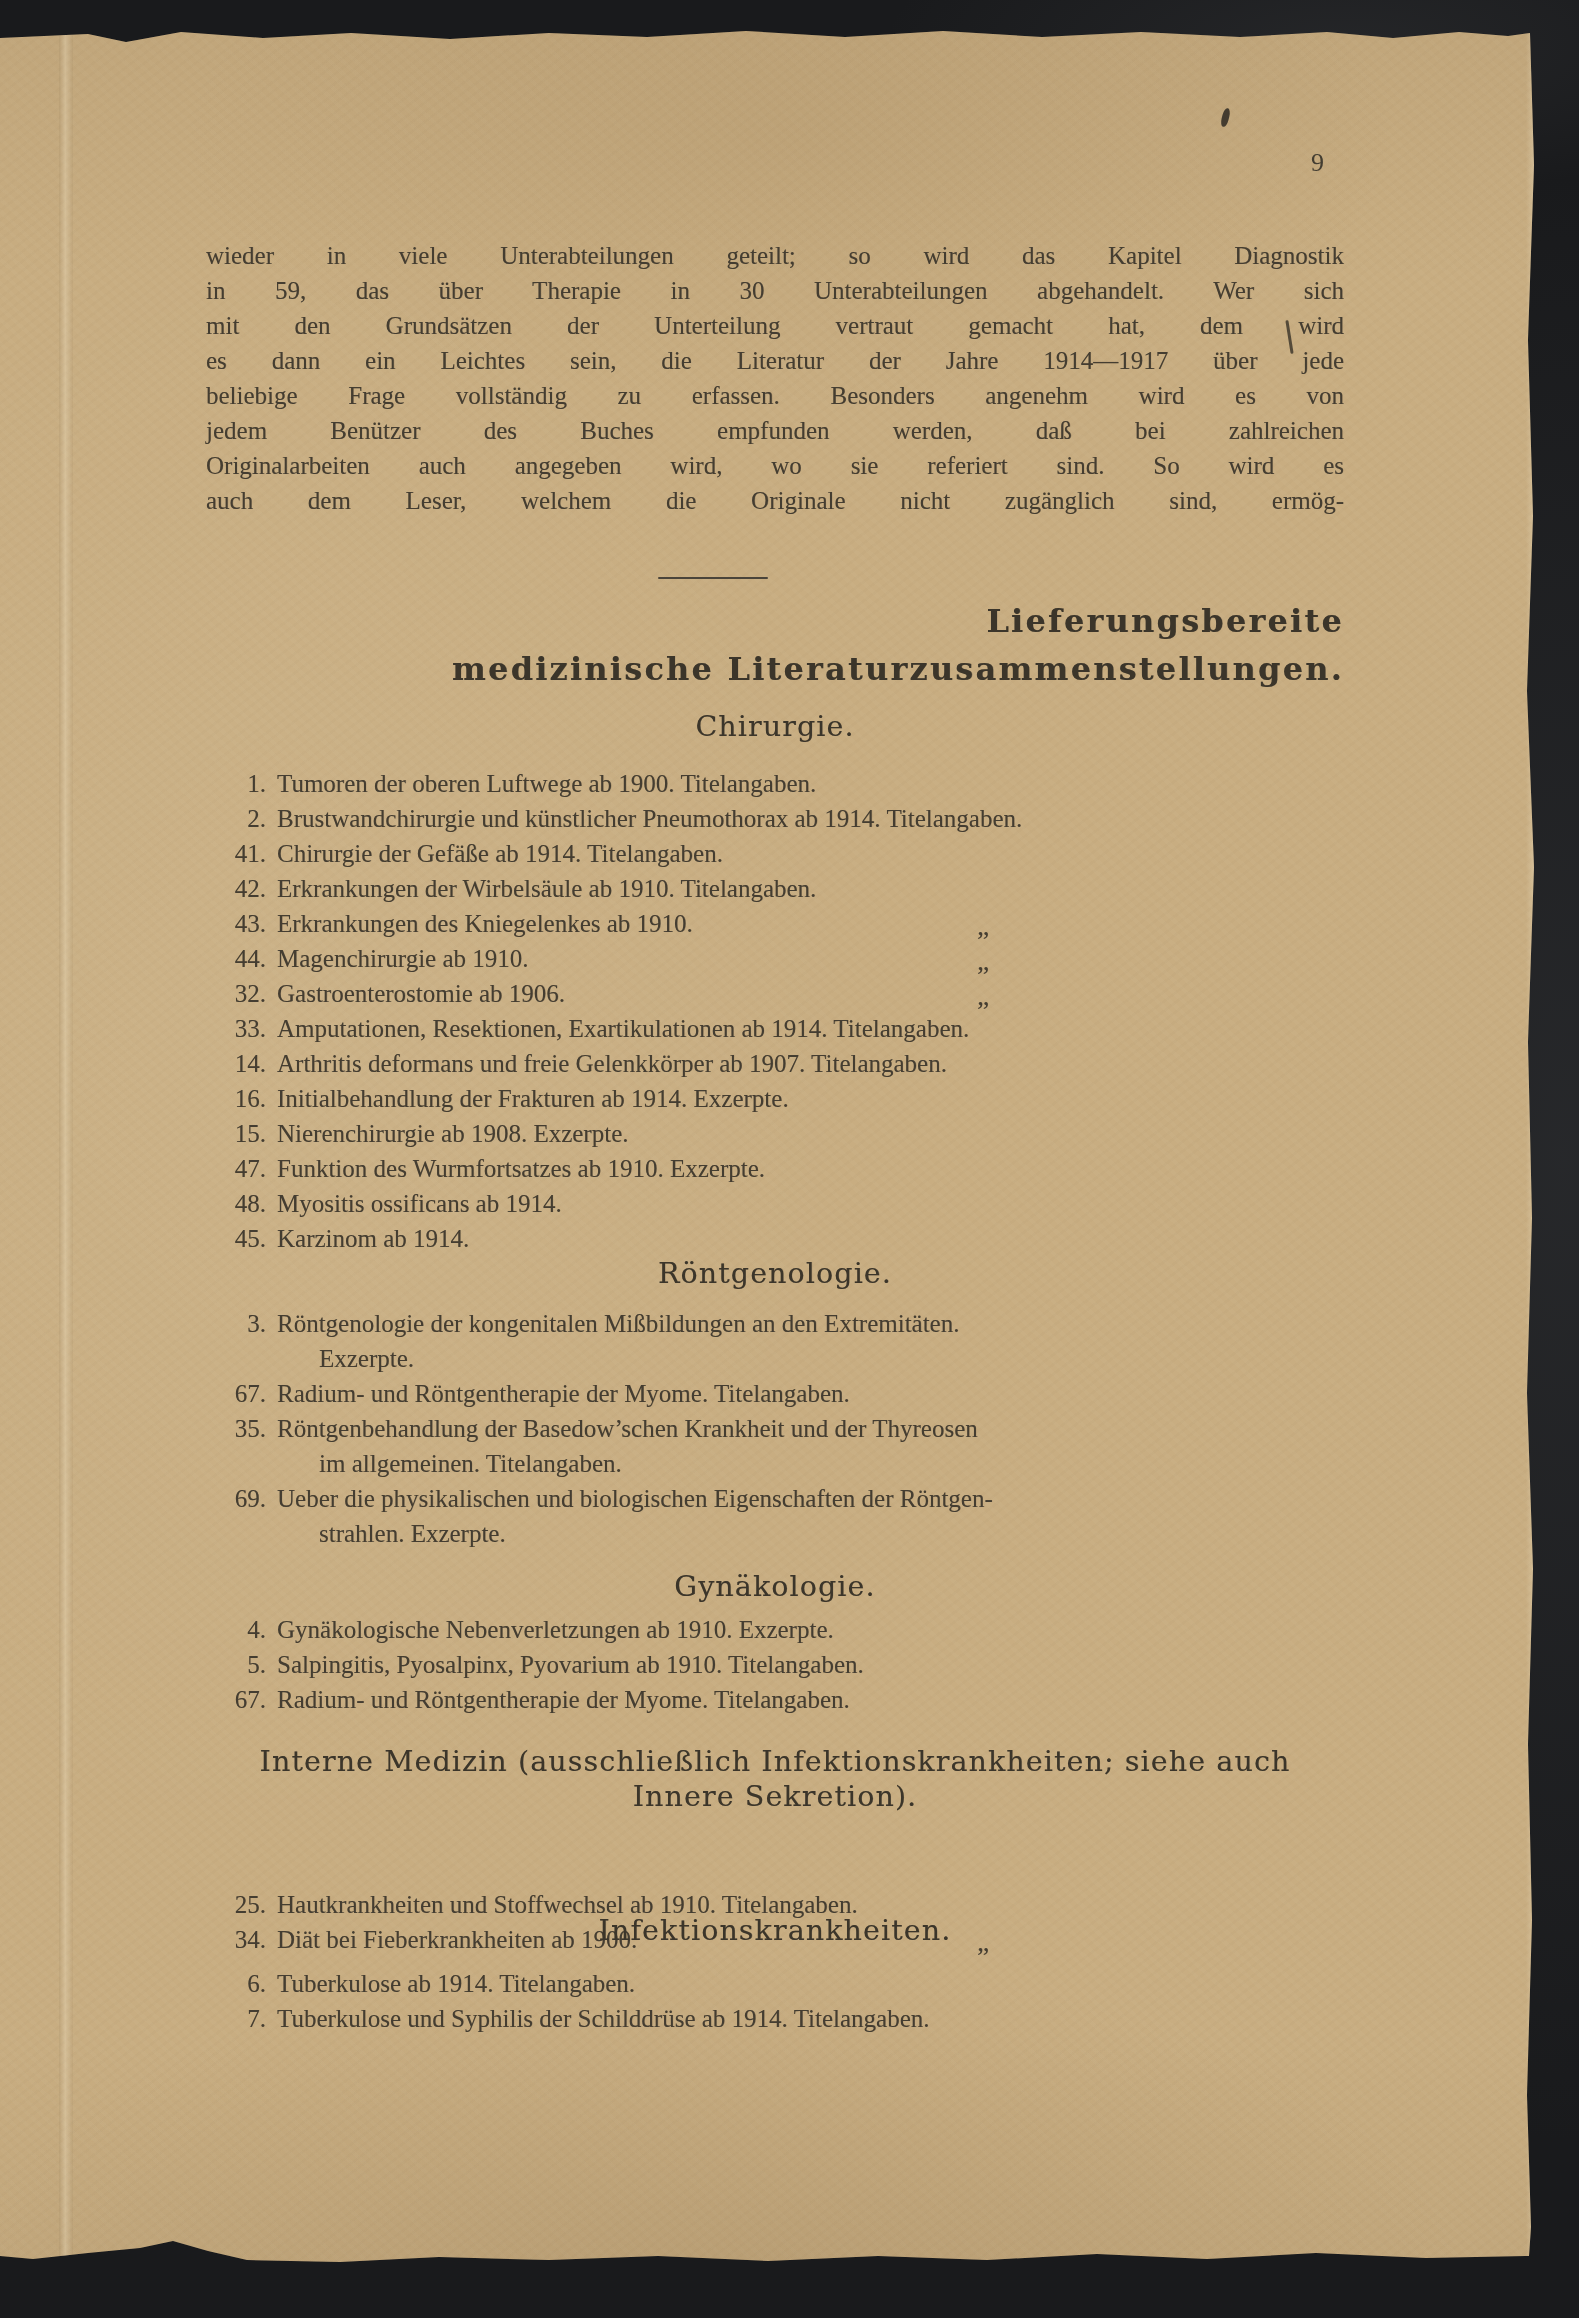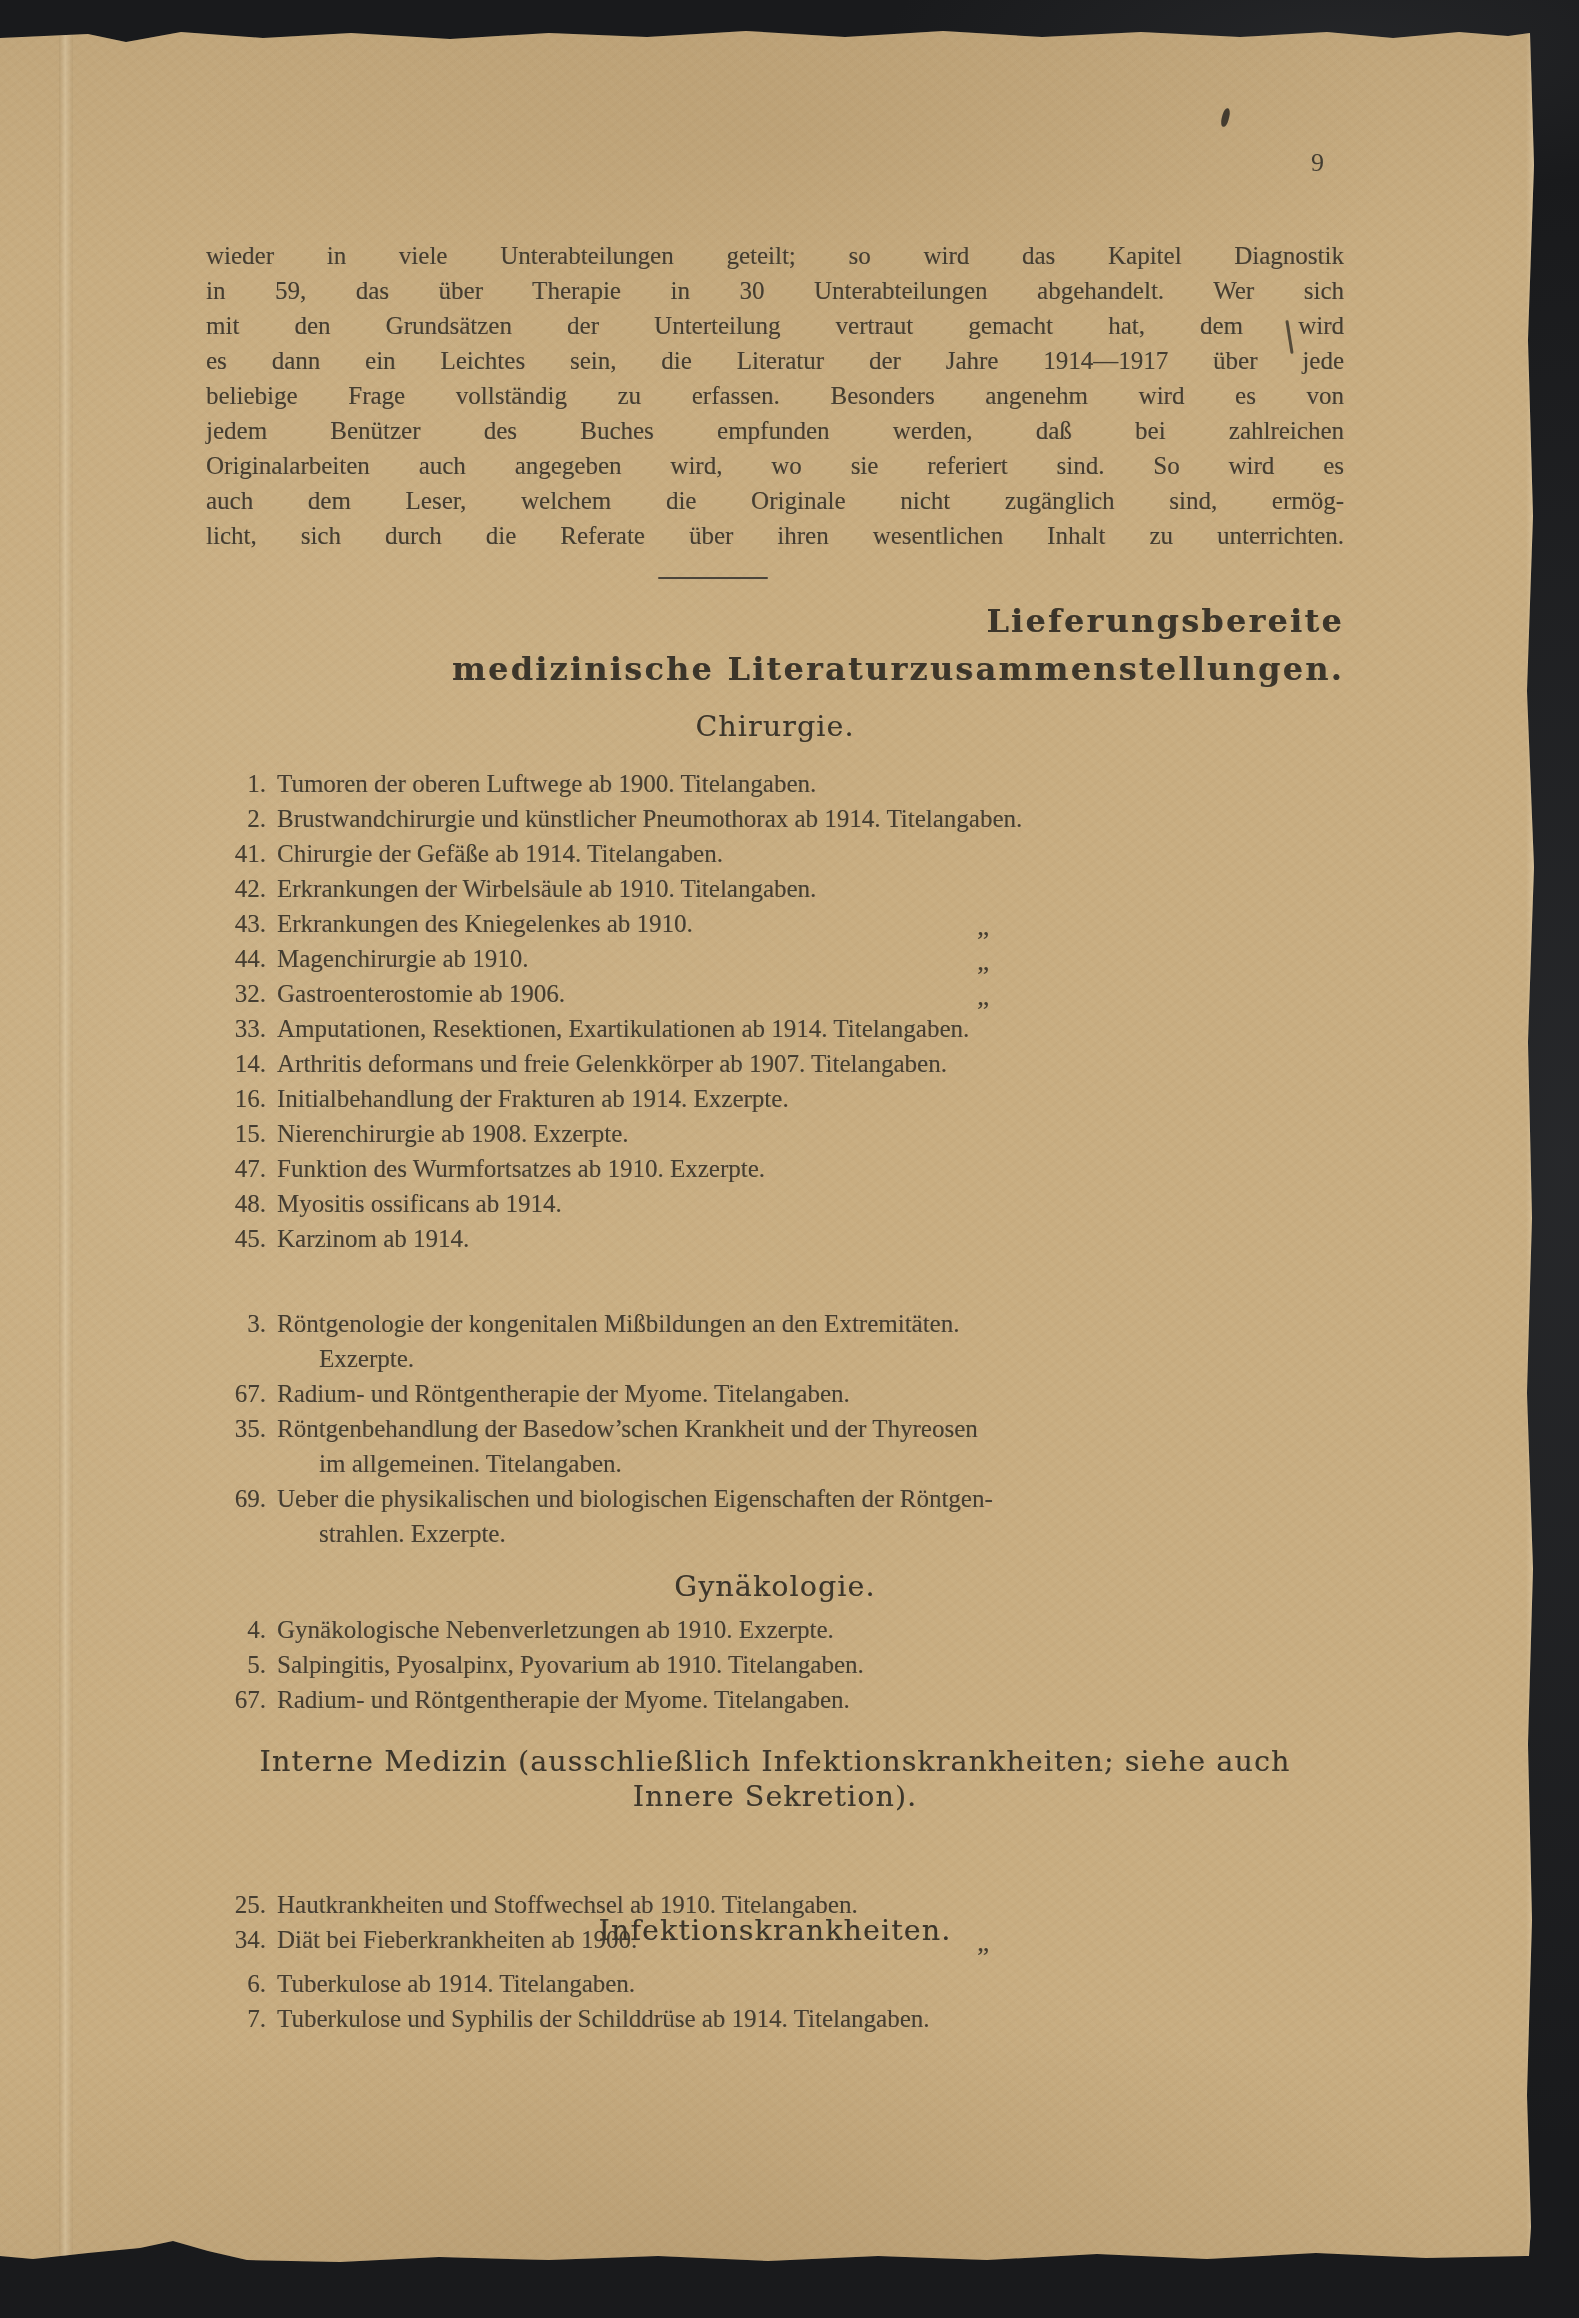--- a/index.html
+++ b/index.html
@@ -66,21 +66,20 @@
 
   <div class="para">
     <div class="para-line">wieder in viele Unterabteilungen geteilt; so wird das Kapitel Diagnostik</div>
     <div class="para-line">in 59, das über Therapie in 30 Unterabteilungen abgehandelt. Wer sich</div>
     <div class="para-line">mit den Grundsätzen der Unterteilung vertraut gemacht hat, dem wird</div>
     <div class="para-line">es dann ein Leichtes sein, die Literatur der Jahre 1914—1917 über jede</div>
     <div class="para-line">beliebige Frage vollständig zu erfassen. Besonders angenehm wird es von</div>
     <div class="para-line">jedem Benützer des Buches empfunden werden, daß bei zahlreichen</div>
     <div class="para-line">Originalarbeiten auch angegeben wird, wo sie referiert sind. So wird es</div>
     <div class="para-line">auch dem Leser, welchem die Originale nicht zugänglich sind, ermög-</div>
-    <div class="para-line">licht, sich durch die Referate über ihren wesentlichen Inhalt zu unterrichten.</div>
   </div>
 
   <div class="divider"></div>
 
   <div class="title-line" id="title1">Lieferungsbereite</div>
   <div class="title-line" id="title2">medizinische Literaturzusammenstellungen.</div>
 
   <div class="sec-heading" style="top:709px">Chirurgie.</div>
   <div class="list" style="top:766px">
       <div class="row"><span class="num">1.</span><span class="txt">Tumoren der oberen Luftwege ab 1900. Titelangaben.</span></div>
@@ -92,20 +91,21 @@
       <div class="row"><span class="num">32.</span><span class="txt">Gastroenterostomie ab 1906.</span><span class="ditto">„</span></div>
       <div class="row"><span class="num">33.</span><span class="txt">Amputationen, Resektionen, Exartikulationen ab 1914. Titelangaben.</span></div>
       <div class="row"><span class="num">14.</span><span class="txt">Arthritis deformans und freie Gelenkkörper ab 1907. Titelangaben.</span></div>
       <div class="row"><span class="num">16.</span><span class="txt">Initialbehandlung der Frakturen ab 1914. Exzerpte.</span></div>
       <div class="row"><span class="num">15.</span><span class="txt">Nierenchirurgie ab 1908. Exzerpte.</span></div>
       <div class="row"><span class="num">47.</span><span class="txt">Funktion des Wurmfortsatzes ab 1910. Exzerpte.</span></div>
       <div class="row"><span class="num">48.</span><span class="txt">Myositis ossificans ab 1914.</span></div>
       <div class="row"><span class="num">45.</span><span class="txt">Karzinom ab 1914.</span></div>
     </div>
 
+  <div class="sec-heading" style="top:1256px">Röntgenologie.</div>
   <div class="list" style="top:1306px">
       <div class="row"><span class="num">3.</span><span class="txt">Röntgenologie der kongenitalen Mißbildungen an den Extremitäten.</span></div>
       <div class="row cont">Exzerpte.</div>
       <div class="row"><span class="num">67.</span><span class="txt">Radium- und Röntgentherapie der Myome. Titelangaben.</span></div>
       <div class="row"><span class="num">35.</span><span class="txt">Röntgenbehandlung der Basedow’schen Krankheit und der Thyreosen</span></div>
       <div class="row cont">im allgemeinen. Titelangaben.</div>
       <div class="row"><span class="num">69.</span><span class="txt">Ueber die physikalischen und biologischen Eigenschaften der Röntgen-</span></div>
       <div class="row cont">strahlen. Exzerpte.</div>
     </div>
 

